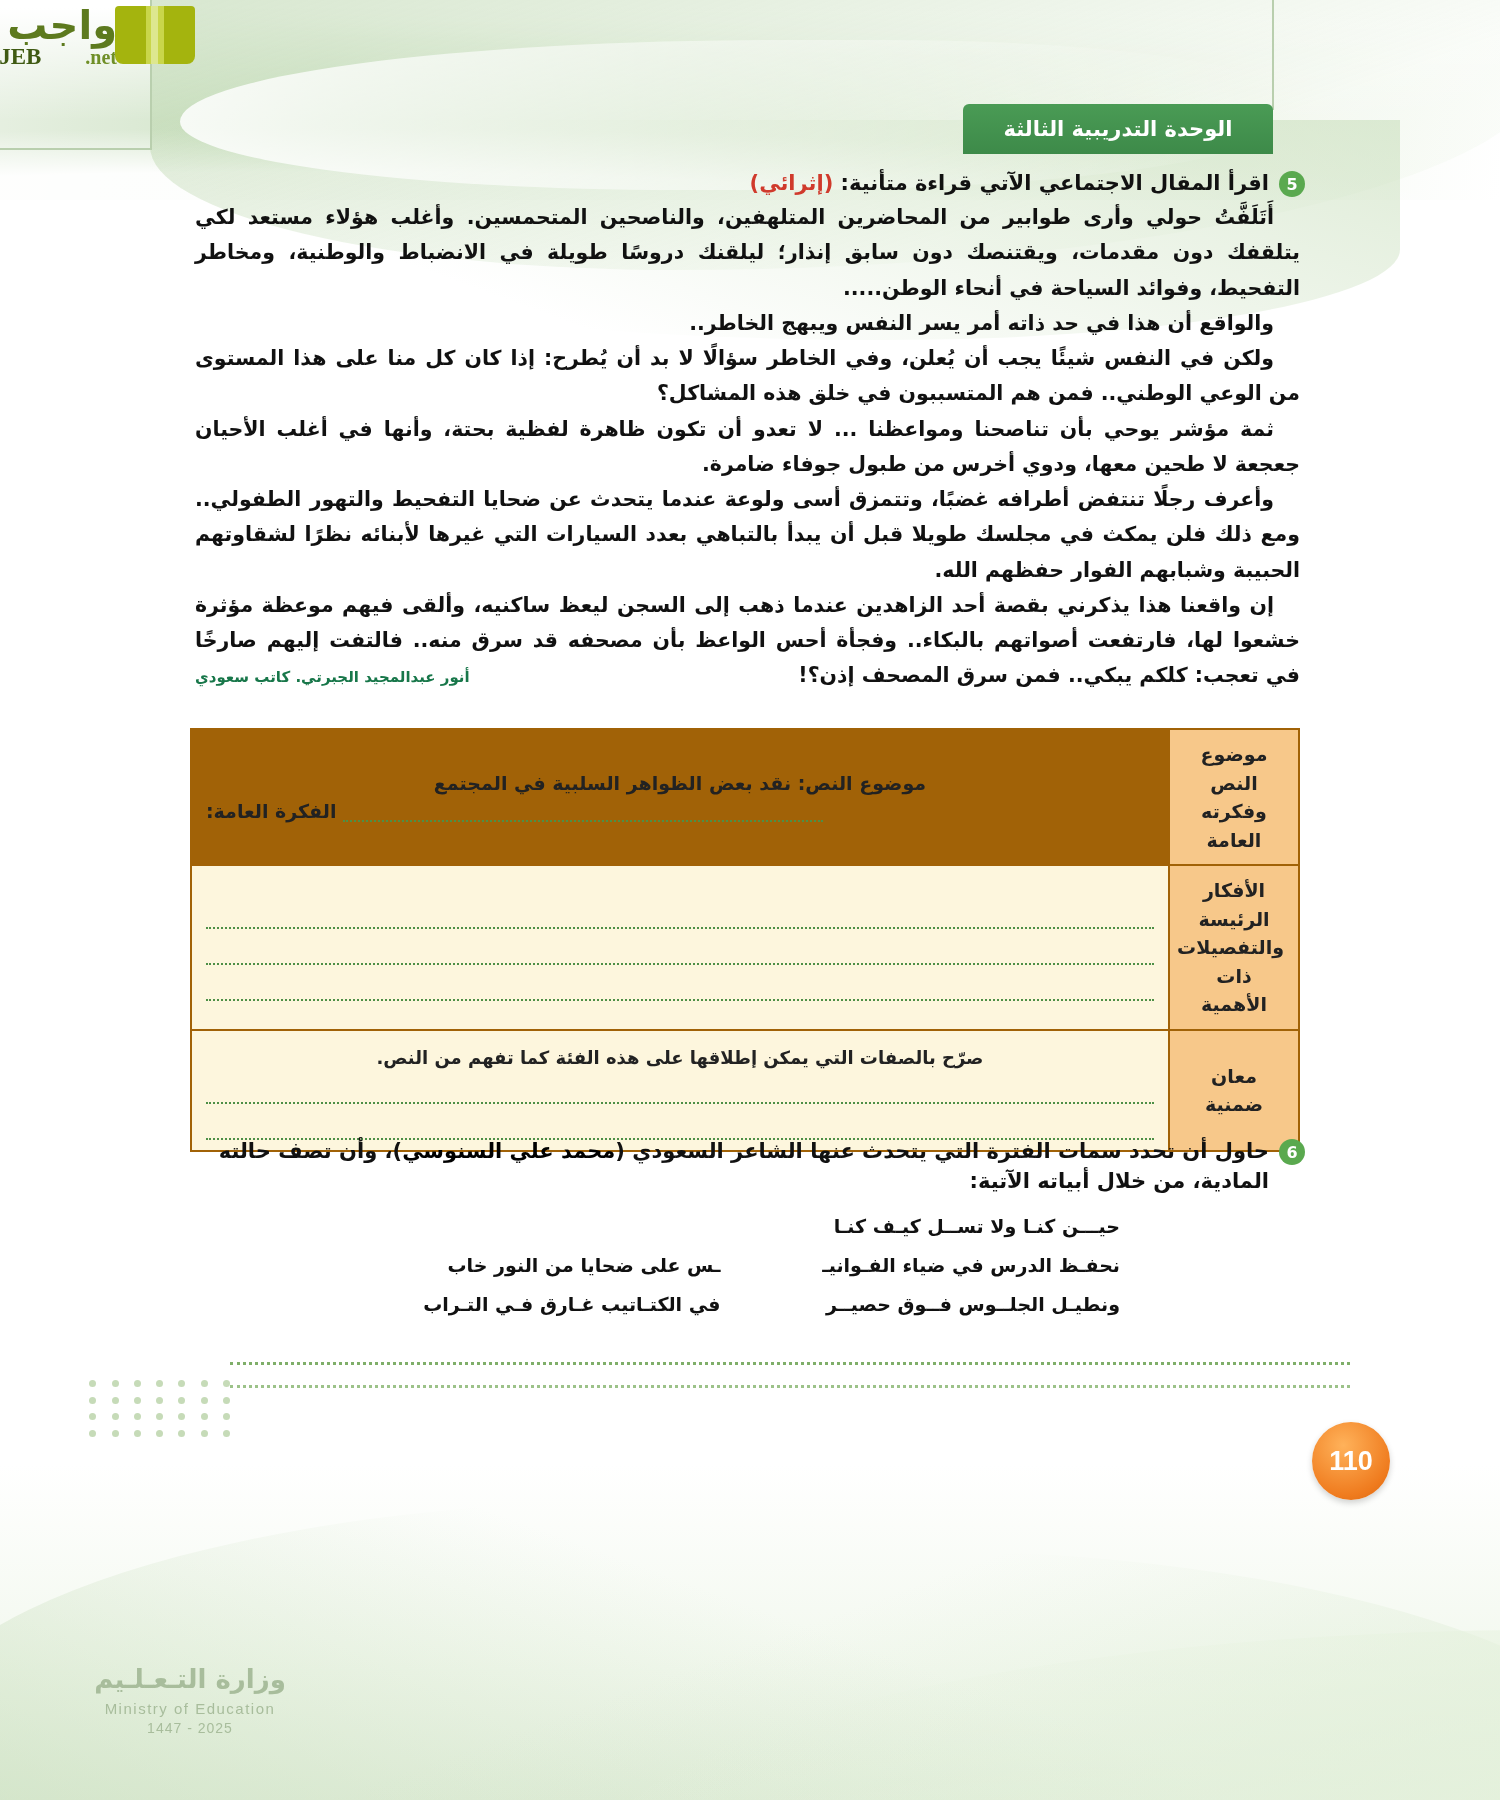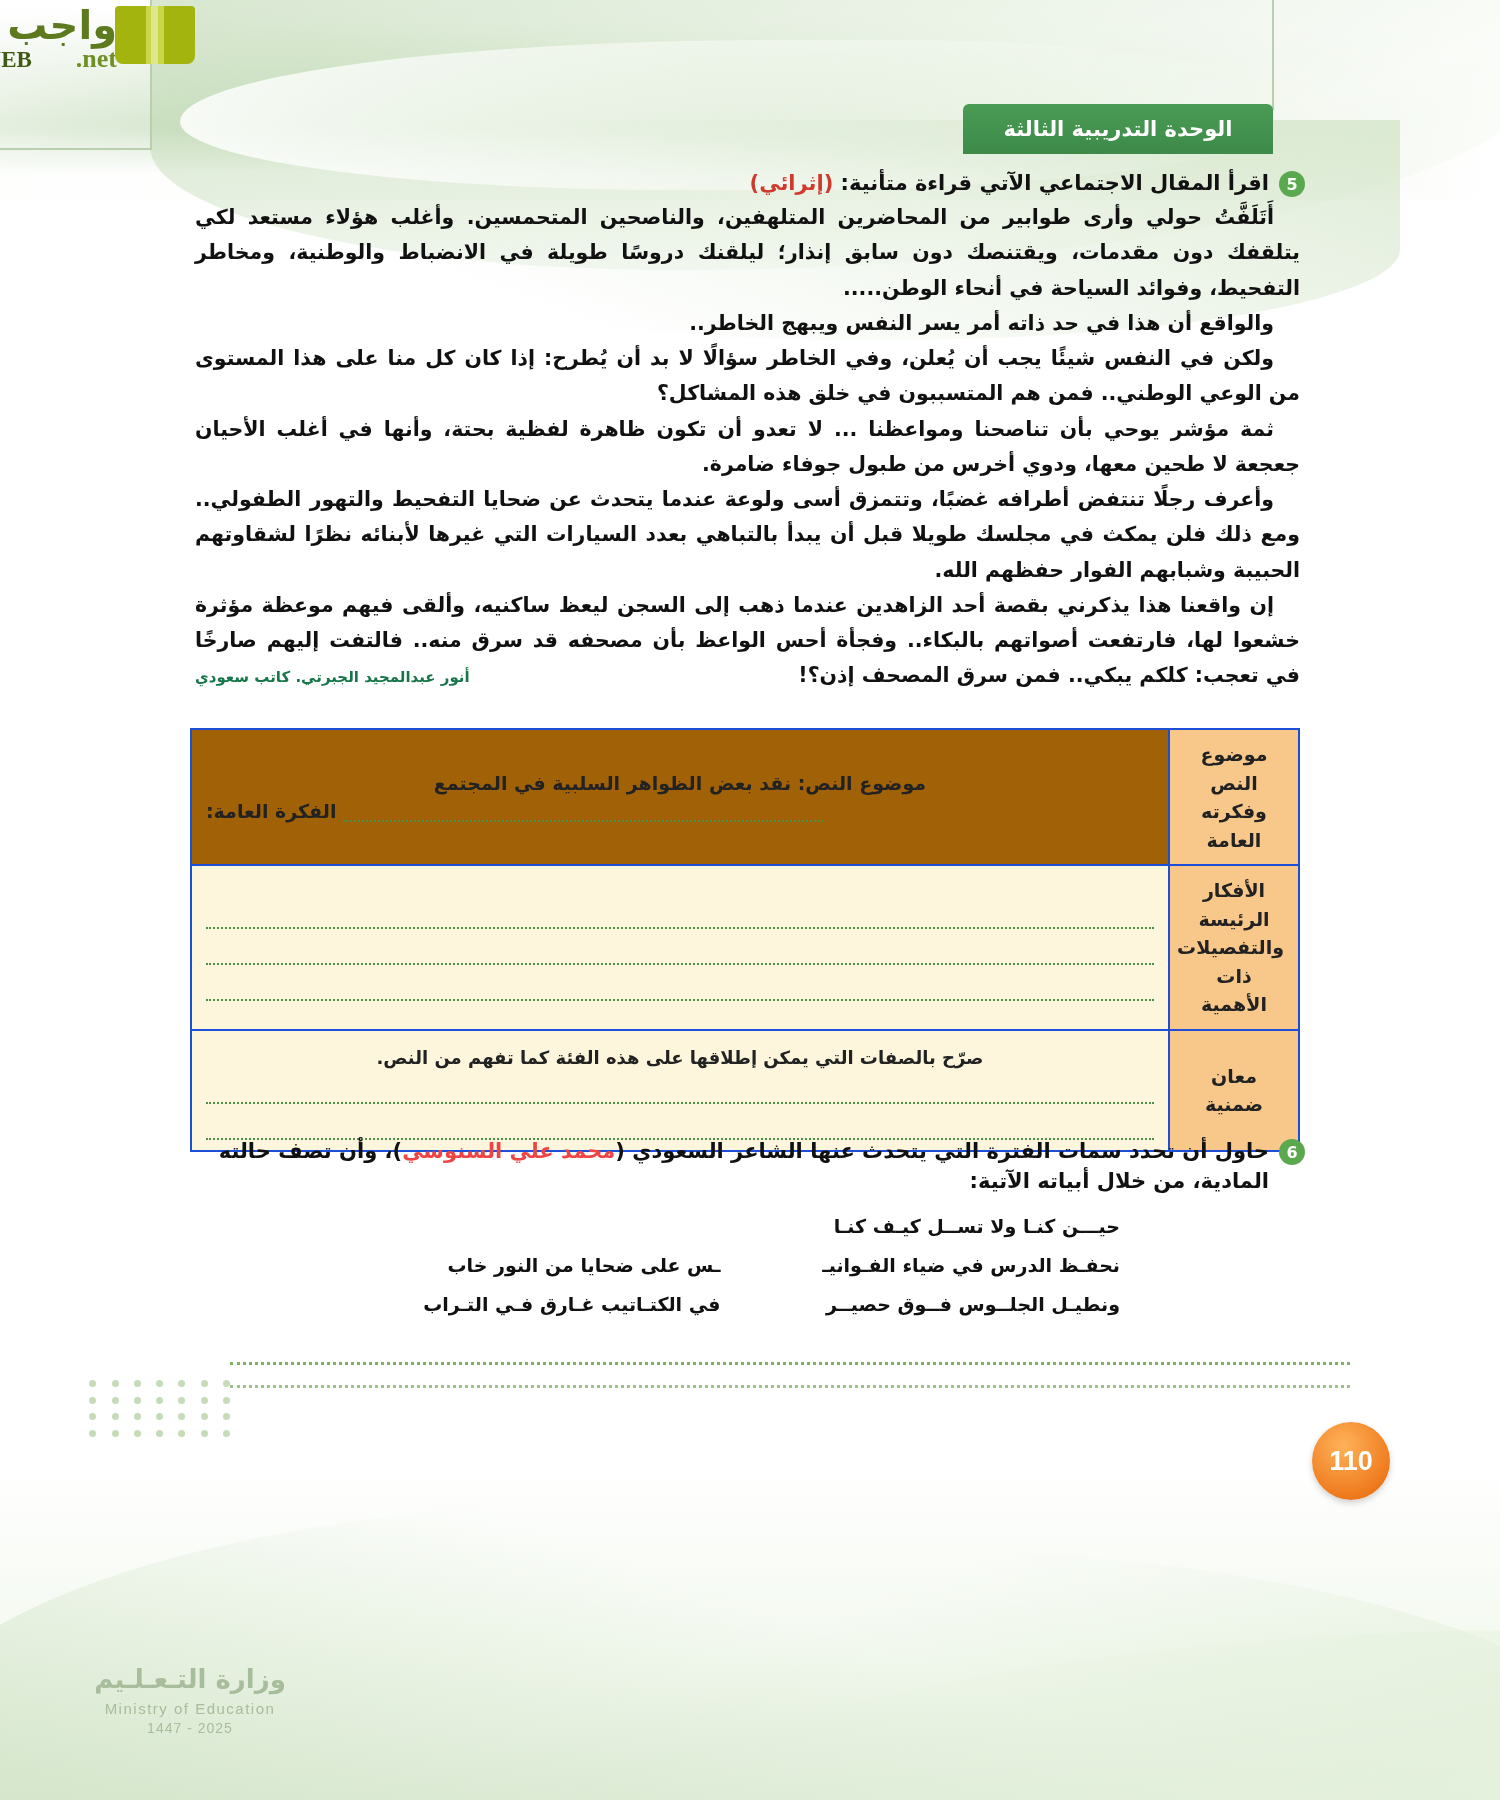--- a/index.html
+++ b/index.html
@@ -108,21 +108,21 @@
   .logo{ position:absolute; left:10px; top:4px; width:195px; height:60px; }
   .logo-ar{
     position:absolute; right:88px; top:-2px;
     font:bold 40px "DejaVu Sans", sans-serif; color:#5d7a1e; direction:rtl;
     letter-spacing:-1px;
   }
   .logo-en{
     position:absolute; right:88px; top:40px;
     font:bold 23px "Liberation Serif", serif; color:#3f5a13; white-space:nowrap;
   }
-  .logo-en .net{ color:#6f8f27; font-size:26px;padding-left:44px; }
+  .logo-en .net{ color:#6f8f27; font-size:20px;padding-left:44px; }
   .logo-book{ position:absolute; left:105px; top:2px; width:80px; height:58px; }
   .logo-book i{ position:absolute; top:0; width:37px; height:58px; display:block; background:#a4b40e;}
   .logo-book i.l{ left:0; border-radius:4px 0 0 8px; box-shadow:inset -6px 0 0 #c9d64a;}
   .logo-book i.r{ right:0; border-radius:0 4px 8px 0; box-shadow:inset 6px 0 0 #c9d64a;}
   .logo-book .spine{ position:absolute; left:36px; top:0; width:8px; height:58px; background:#dde78f;}
 
   
   .unit-badge{
     position:absolute; left:963px; top:104px; width:310px; height:50px;
     background:linear-gradient(180deg,#4a9b55,#3d8a49);
@@ -159,21 +159,21 @@
     font:bold 15px "DejaVu Sans", sans-serif;
   }
 
   
   .tbl{
     position:absolute; left:190px; top:728px; width:1110px;
     border-collapse:collapse; direction:rtl;
     table-layout:fixed;
   }
   .tbl td{
-    border:2px solid #1d4ed8;
+    border:2px solid #a16207;
     vertical-align:middle;
     padding:10px 14px;
   }
   .tbl td.hdr{
     background:#f7c88a;
     text-align:center;
     font:bold 19px/1.5 "DejaVu Sans",sans-serif; color:#222;
     width:130px;
   }
   .tbl td.topic{
@@ -198,21 +198,21 @@
 
   
   .poem{
     position:absolute; left:380px; top:1207px; width:740px;
     direction:rtl;
     font:bold 19px/2.05 "DejaVu Sans",sans-serif; color:#111;
   }
   .poem .line{ display:flex; justify-content:space-between; gap:26px; }
   .poem .hemi{ flex:0 0 46%; letter-spacing:.5px; }
   .poem .hemi.b{ flex:0 0 46%; }
-  .name-hl{ color:#ef4444; }
+  .name-hl{ color:#000000; }
 
   
   .moe{
     position:absolute; left:60px; bottom:64px; width:260px; direction:rtl;
     color:#9fb592; text-align:center;
   }
   .moe .ar{ font:bold 26px "DejaVu Sans",sans-serif; color:#a8bd9c; letter-spacing:1px;}
   .moe .en{ font:15px "Liberation Sans",sans-serif; color:#a8bd9c; letter-spacing:1.5px; margin-top:6px;}
   .moe .yr{ font:14px "Liberation Sans",sans-serif; color:#a8bd9c; letter-spacing:1px; margin-top:3px;}
   .dots-deco{

